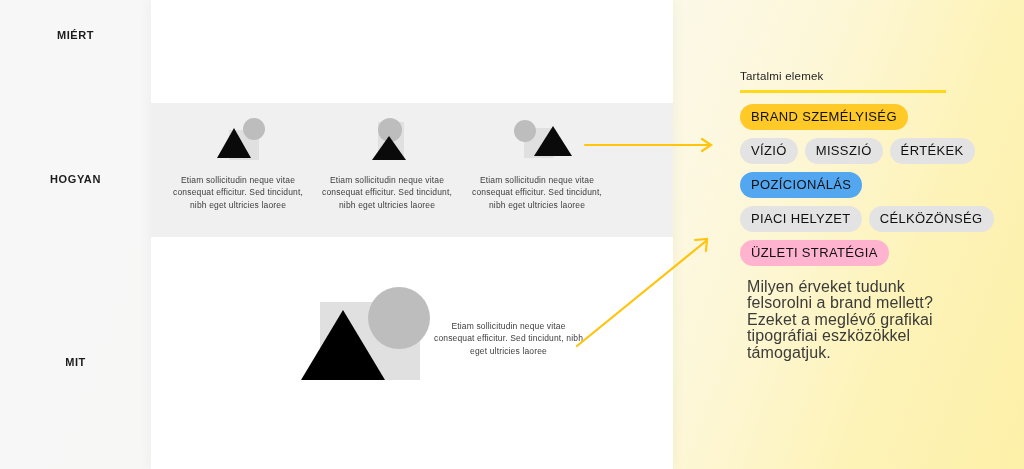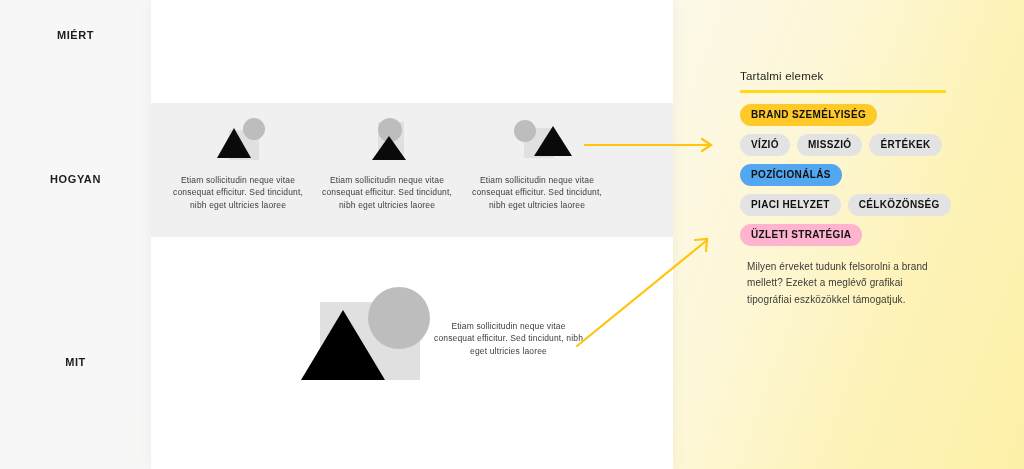--- a/index.html
+++ b/index.html
@@ -173,37 +173,37 @@
   }
   .pill-row {
     display: flex;
     flex-wrap: nowrap;
     gap: 7px;
     margin-bottom: 8px;
   }
   .pill {
     display: inline-block;
     border-radius: 999px;
-    font-size: 10px;
-    font-weight: bold;
+    font-size: 13px;
+    font-weight: normal;
     letter-spacing: 0.35px;
     padding: 5px 11px 6px 11px;
     color: #111111;
     white-space: nowrap;
   }
   .pill-yellow { background: #ffc928; }
   .pill-grey   { background: #e3e3e3; }
   .pill-blue   { background: #53a6f0; }
   .pill-pink   { background: #ffb3cf; }
 
   #panel-desc {
     margin-top: 13px;
     padding-left: 7px;
     width: 200px;
-    font-size: 10px;
+    font-size: 16px;
     line-height: 16.5px;
     color: #3b3b38;
     letter-spacing: 0.1px;
   }
 </style>
 </head>
 <body>
 
 <div id="stage">
 

